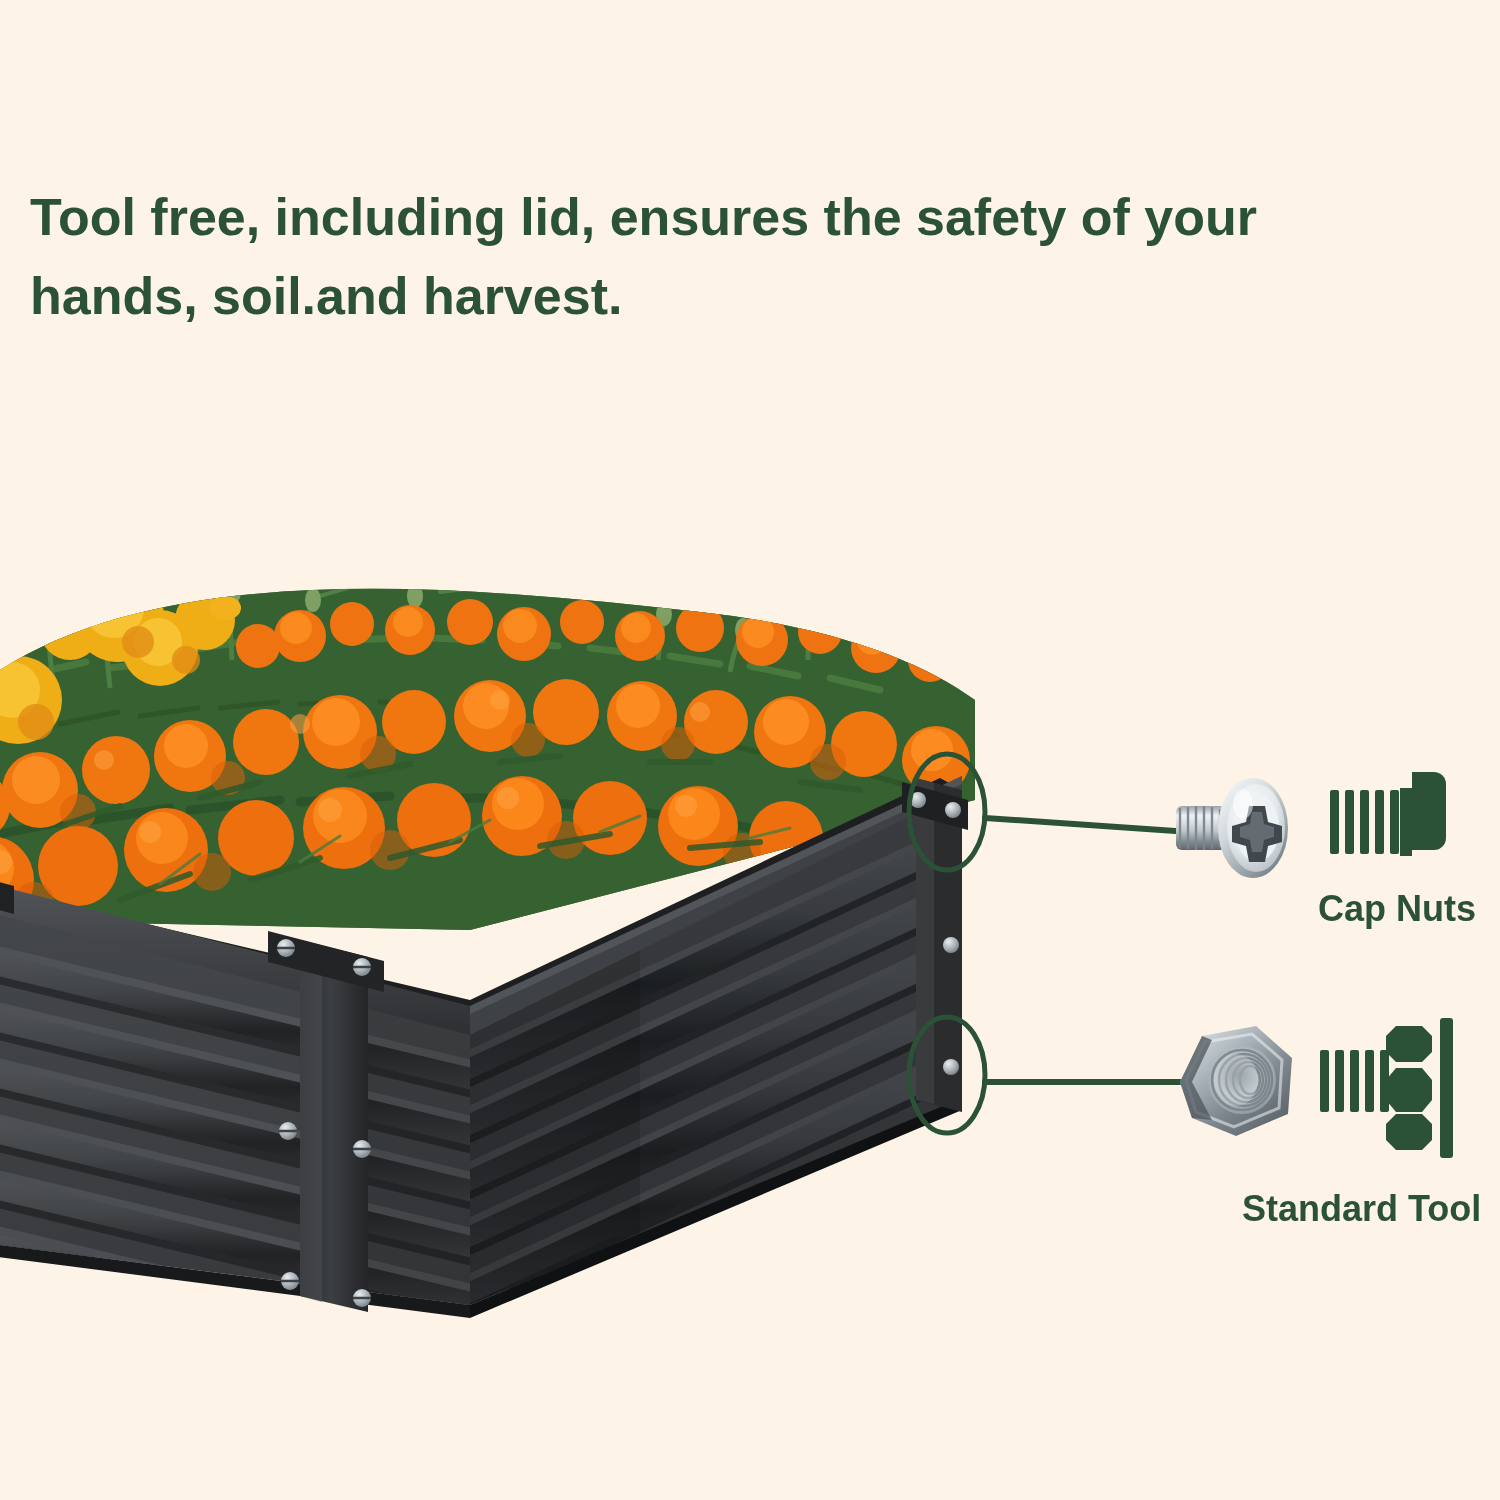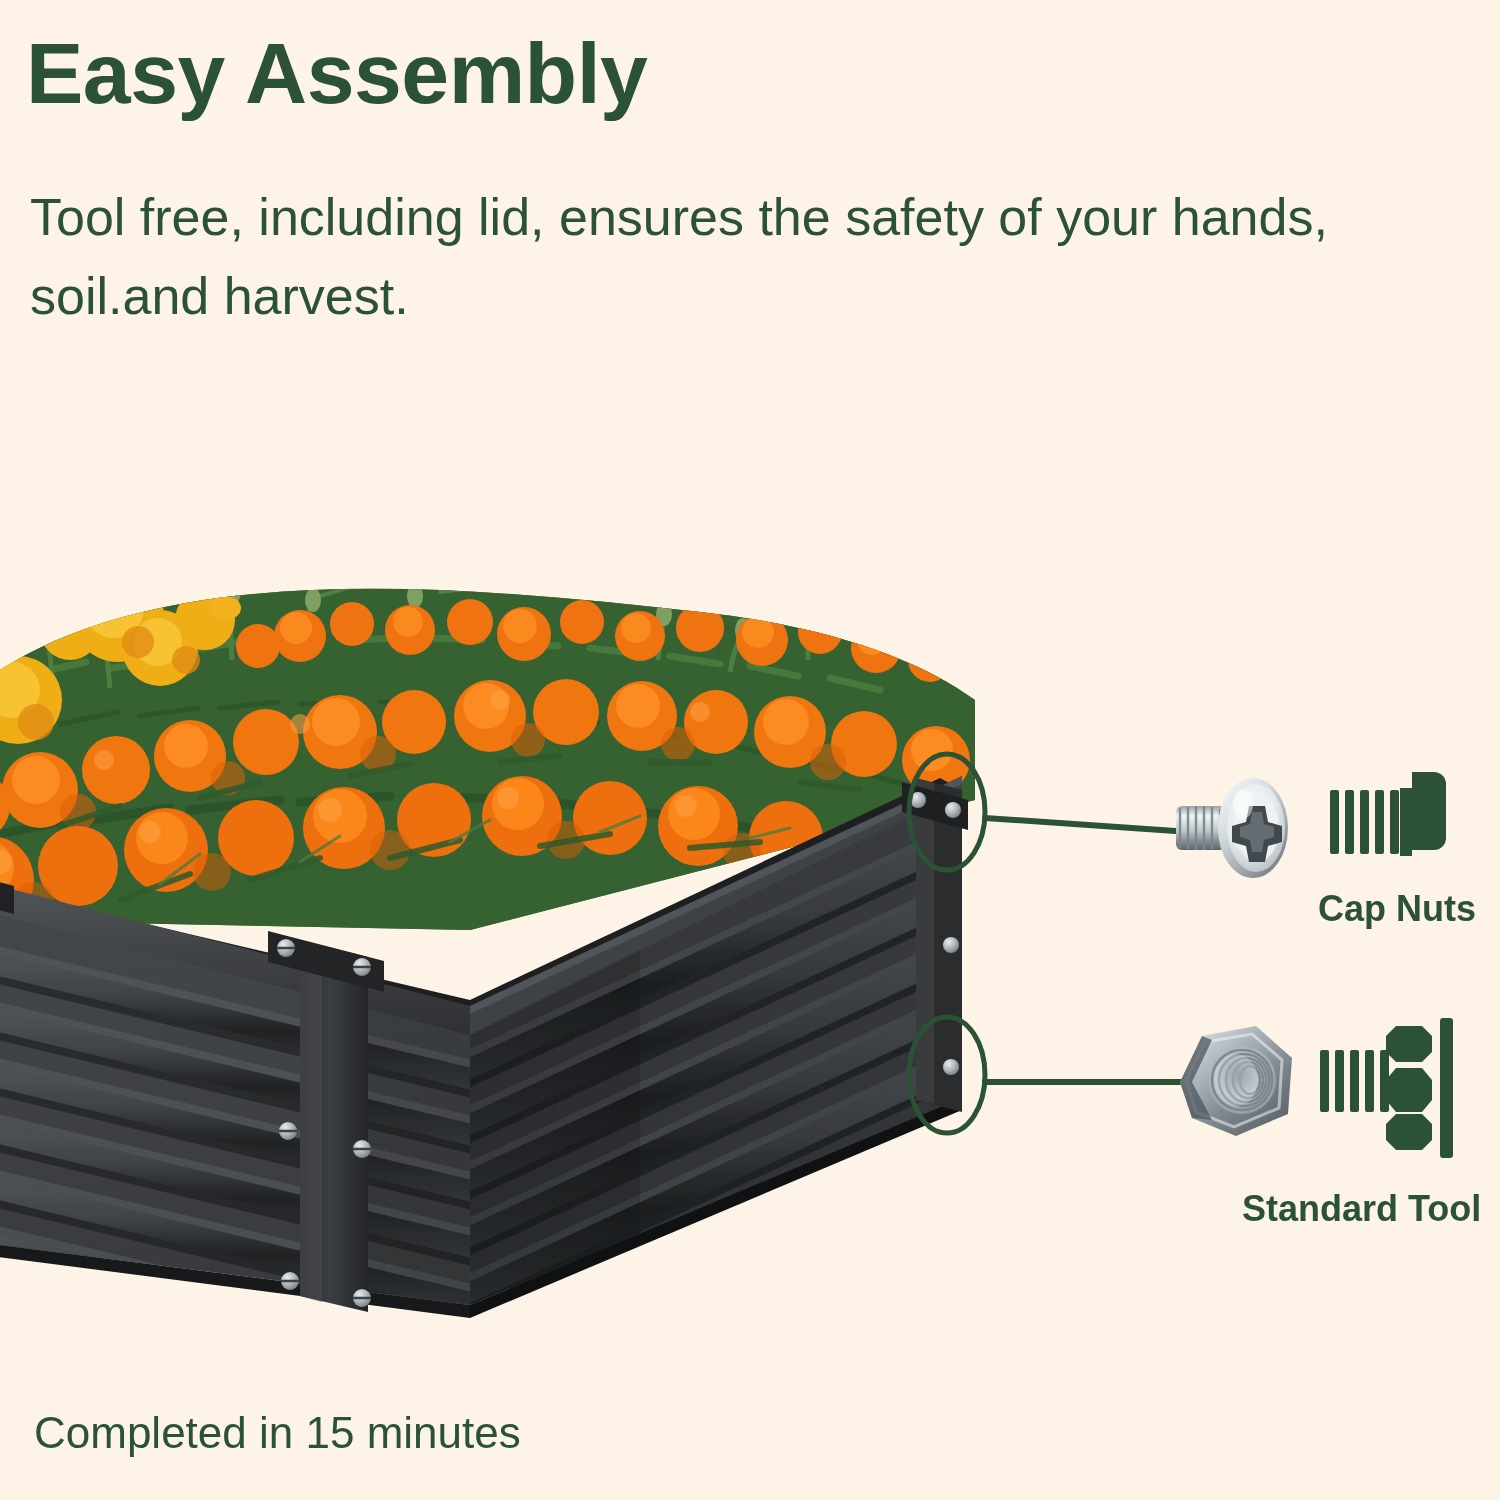--- a/index.html
+++ b/index.html
@@ -35,21 +35,21 @@
     letter-spacing: -0.5px;
     white-space: nowrap;
   }
   .subhead {
     position: absolute;
     left: 30px;
     top: 178px;
     width: 1330px;
     font-size: 52px;
     line-height: 1.52;
-    font-weight: 400;
+    font-weight: 700;
     color: #2c5236;
   }
   .footnote {
     position: absolute;
     left: 34px;
     top: 1408px;
     font-size: 44px;
     font-weight: 500;
     color: #2c5236;
     white-space: nowrap;
@@ -436,25 +436,23 @@
           <ellipse cx="951" cy="945" rx="8" ry="8" fill="url(#screwG)"></ellipse>
         </g>
       </g>
 
       <g>
         <path d="M -40 872 L 14 886 L 14 914 L -40 900 Z" fill="#1f2123"></path>
       </g>
     </g>
   </svg>
 
-  <div class="headline">Easy Assembly</div>
 
   <div class="subhead">Tool free, including lid, ensures the safety of your hands, soil.and harvest.</div>
 
-  <div class="footnote">Completed in 15 minutes</div>
 
   <svg class="layer" id="callout-layer" viewBox="0 0 1500 1500">
     <defs>
       <linearGradient id="boltShank" x1="0" y1="0" x2="0" y2="1">
         <stop offset="0" stop-color="#9aa3a9"></stop>
         <stop offset="0.22" stop-color="#eef2f4"></stop>
         <stop offset="0.55" stop-color="#c2cace"></stop>
         <stop offset="0.8" stop-color="#848d93"></stop>
         <stop offset="1" stop-color="#5e666b"></stop>
       </linearGradient>

